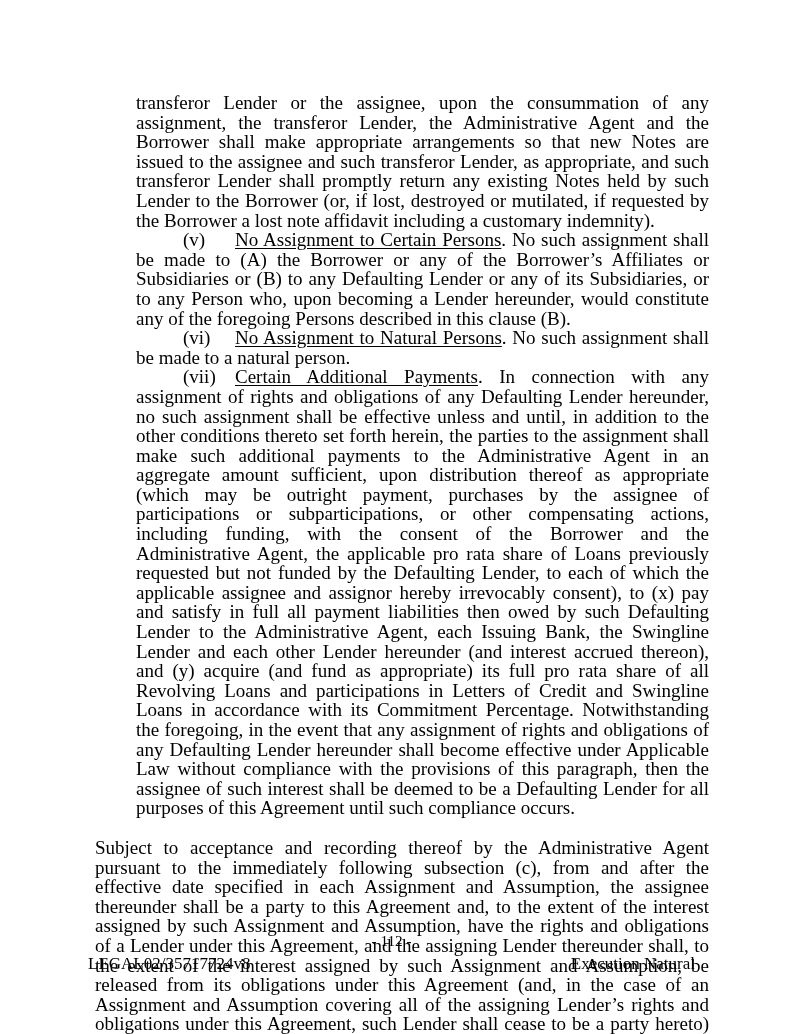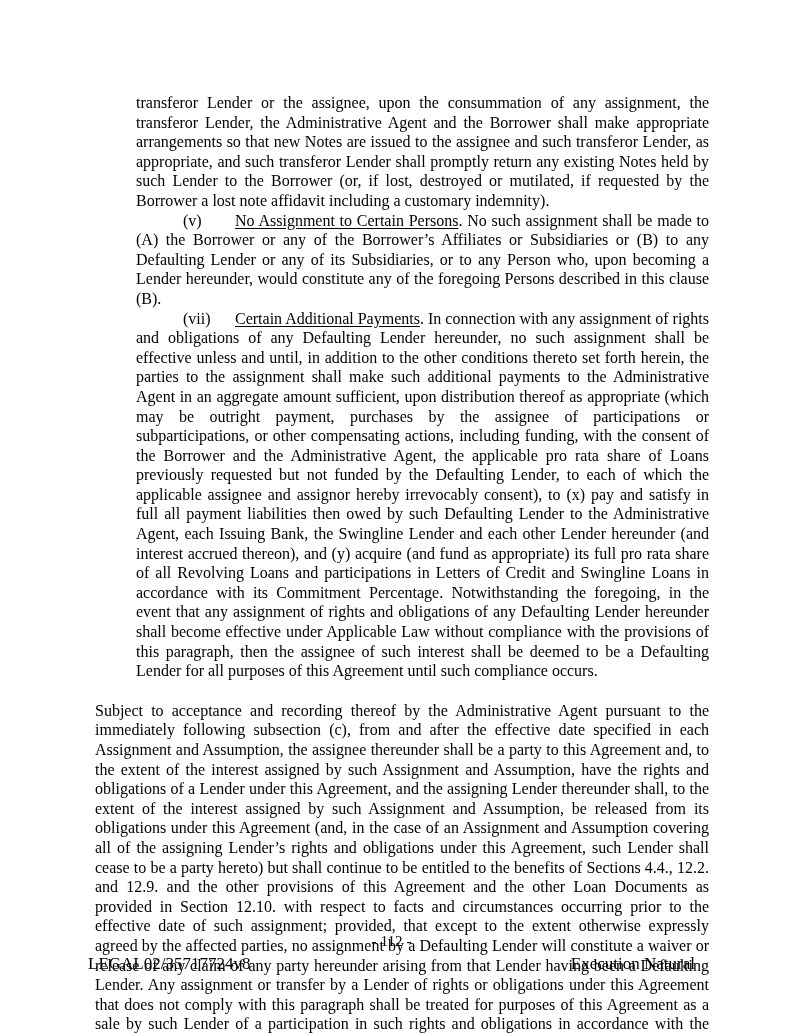--- a/index.html
+++ b/index.html
@@ -22,21 +22,21 @@
 
   
   .content {
     position: absolute;
     top: 93px;
     left: 95px;
     width: 614px;
   }
 
   .para {
-    font-size: 16px;
+    font-size: 19px;
     line-height: 19.6px;
     text-align: justify;
     text-justify: inter-word;
     margin: 0;
     hyphens: none;
   }
 
   
   .block-indent {
     margin-left: 41px;
@@ -106,20 +106,23 @@
 <div class="page">
 
   <div class="content">
 
     <p class="para block-indent">transferor Lender or the assignee, upon the consummation of any assignment, the transferor Lender, the Administrative Agent and the Borrower shall make appropriate arrangements so that new Notes are issued to the assignee and such transferor Lender, as appropriate, and such transferor Lender shall promptly return any existing Notes held by such Lender to the Borrower (or, if lost, destroyed or mutilated, if requested by the Borrower a lost note affidavit including a customary indemnity).</p>
 
     <p class="para block-indent">
       <span class="clause-num">(v)</span><span class="clause-title">No Assignment to Certain Persons</span><span>.  No such assignment shall be made to (A) the Borrower or any of the Borrower’s Affiliates or Subsidiaries or (B) to any Defaulting Lender or any of its Subsidiaries, or to any Person who, upon becoming a Lender hereunder, would constitute any of the foregoing Persons described in this clause (B).</span>
     </p>
 
+    <p class="para block-indent">
+      <span class="clause-num">(vi)</span><span class="clause-title">No Assignment to Natural Persons</span><span>.  No such assignment shall be made to a natural person.</span>
+    </p>
 
     <p class="para block-indent">
       <span class="clause-num">(vii)</span><span class="clause-title">Certain Additional Payments</span><span>.  In connection with any assignment of rights and obligations of any Defaulting Lender hereunder, no such assignment shall be effective unless and until, in addition to the other conditions thereto set forth herein, the parties to the assignment shall make such additional payments to the Administrative Agent in an aggregate amount sufficient, upon distribution thereof as appropriate (which may be outright payment, purchases by the assignee of participations or subparticipations, or other compensating actions, including funding, with the consent of the Borrower and the Administrative Agent, the applicable pro rata share of Loans previously requested but not funded by the Defaulting Lender, to each of which the applicable assignee and assignor hereby irrevocably consent), to (x) pay and satisfy in full all payment liabilities then owed by such Defaulting Lender to the Administrative Agent, each Issuing Bank, the Swingline Lender and each other Lender hereunder (and interest accrued thereon), and (y) acquire (and fund as appropriate) its full pro rata share of all </span><span class="edit-underline">Revolving</span><span> Loans and participations in Letters of Credit and Swingline Loans in accordance with its Commitment Percentage.  Notwithstanding the foregoing, in the event that any assignment of rights and obligations of any Defaulting Lender hereunder shall become effective under Applicable Law without compliance with the provisions of this paragraph, then the assignee of such interest shall be deemed to be a Defaulting Lender for all purposes of this Agreement until such compliance occurs.</span>
     </p>
 
     <p class="para block-flush">Subject to acceptance and recording thereof by the Administrative Agent pursuant to the immediately following subsection (c), from and after the effective date specified in each Assignment and Assumption, the assignee thereunder shall be a party to this Agreement and, to the extent of the interest assigned by such Assignment and Assumption, have the rights and obligations of a Lender under this Agreement, and the assigning Lender thereunder shall, to the extent of the interest assigned by such Assignment and Assumption, be released from its obligations under this Agreement (and, in the case of an Assignment and Assumption covering all of the assigning Lender’s rights and obligations under this Agreement, such Lender shall cease to be a party hereto) but shall continue to be entitled to the benefits of Sections 4.4., 12.2. and 12.9. and the other provisions of this Agreement and the other Loan Documents as provided in Section 12.10. with respect to facts and circumstances occurring prior to the effective date of such assignment; provided, that except to the extent otherwise expressly agreed by the affected parties, no assignment by a Defaulting Lender will constitute a waiver or release of any claim of any party hereunder arising from that Lender having been a Defaulting Lender.  Any assignment or transfer by a Lender of rights or obligations under this Agreement that does not comply with this paragraph shall be treated for purposes of this Agreement as a sale by such Lender of a participation in such rights and obligations in accordance with the immediately following subsection (d).</p>
 
   </div>
 
   <div class="footer">

